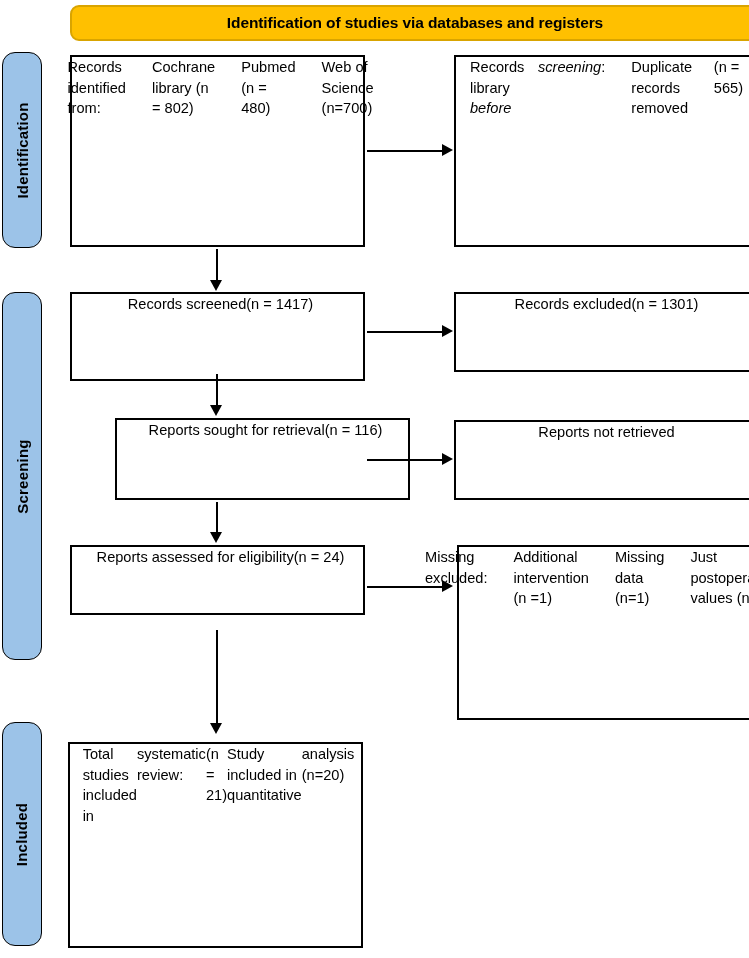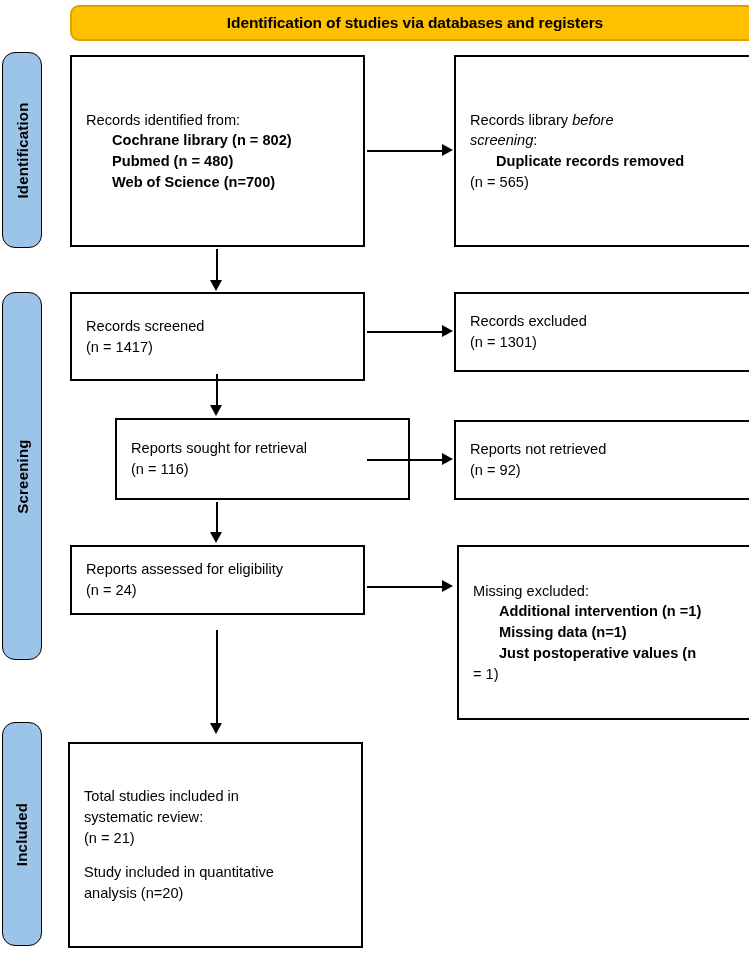--- a/index.html
+++ b/index.html
@@ -48,34 +48,33 @@
     font-size: 15px;
     color: #000000;
     letter-spacing: 0.2px;
   }
   .flow-box {
     position: absolute;
     box-sizing: border-box;
     background: #ffffff;
     border: 2.2px solid #000000;
     display: flex;
-    flex-direction: column;
+    flex-direction: row;
     justify-content: center;
     padding-left: 14px;
     padding-right: 8px;
   }
   .flow-box .line {
     font-size: 14.6px;
     line-height: 1.42;
     color: #000000;
     white-space: pre-wrap;
   }
   .flow-box .line.indent {
     padding-left: 26px;
-    font-weight: bold;
   }
   .flow-box .gap {
     height: 14px;
   }
   .conn {
     position: absolute;
     background: #000000;
   }
   .conn-v { width: 1.6px; }
   .conn-h { height: 1.6px; }
@@ -153,21 +152,20 @@
   <div class="conn conn-v" style="left:216px; top:374px; height:32px;"></div>
   <div class="arrow-down" style="left:210px; top:405px;"></div>
 
   <div class="flow-box" style="left:70px; top:418px; width:295px; height:82px;margin-left:45px;">
     <div class="line">Reports sought for retrieval</div>
     <div class="line">(n = 116)</div>
   </div>
 
   <div class="flow-box" style="left:454px; top:420px; width:299px; height:80px;">
     <div class="line">Reports not retrieved</div>
-    <div class="line">(n = 92)</div>
   </div>
 
   <div class="conn conn-h" style="left:367px; top:459px; width:76px;"></div>
   <div class="arrow-right" style="left:442px; top:453px;"></div>
 
   <div class="conn conn-v" style="left:216px; top:502px; height:31px;"></div>
   <div class="arrow-down" style="left:210px; top:532px;"></div>
 
   <div class="flow-box" style="left:70px; top:545px; width:295px; height:70px;">
     <div class="line">Reports assessed for eligibility</div>

